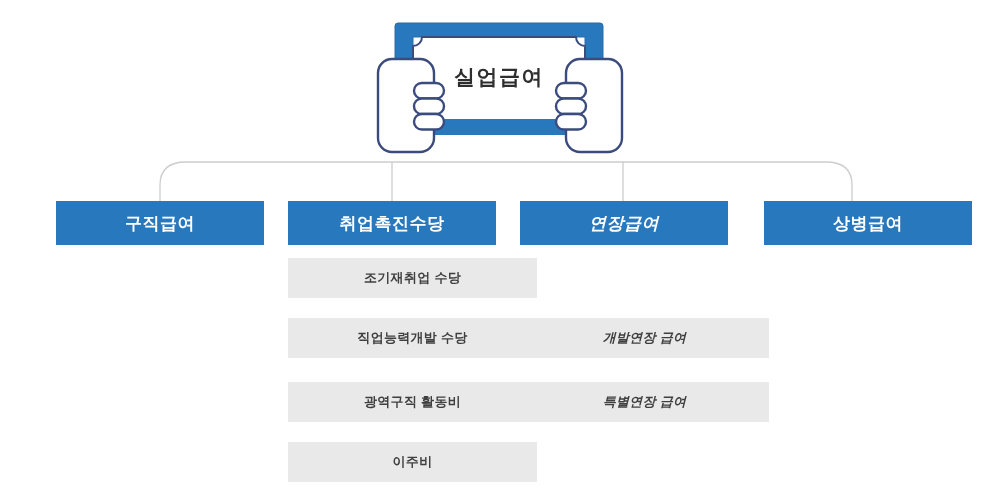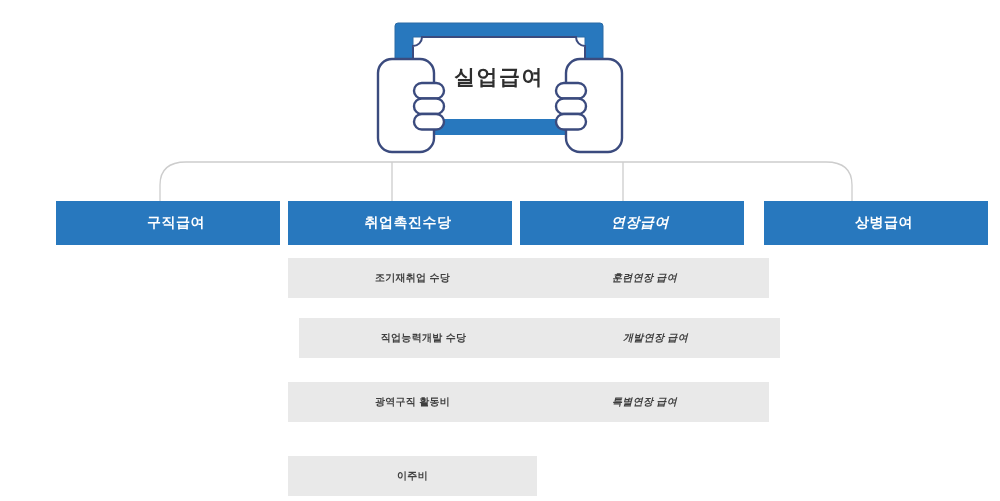--- a/index.html
+++ b/index.html
@@ -12,30 +12,30 @@
     position:absolute;left:413px;top:42px;width:172px;height:70px;
     display:flex;align-items:center;justify-content:center;
     font-size:21px;font-weight:600;color:#2e2e2e;letter-spacing:1.5px;
     white-space:nowrap;
   }
   .connectors{position:absolute;left:0;top:0;}
   .cat-box{
     position:absolute;width:208px;height:44px;
     display:flex;align-items:center;justify-content:center;
     background:var(--primary-blue,#2878be);color:#ffffff;
-    font-size:14px;font-weight:700;letter-spacing:0.5px;white-space:nowrap;padding-left:16px;
+    font-size:17px;font-weight:700;letter-spacing:0.5px;white-space:nowrap;
   }
   .sub-box{
     position:absolute;width:249px;height:40px;
     display:flex;align-items:center;justify-content:center;
     background:var(--box-gray,#e9e9e9);color:var(--gray-text,#3f3f3f);
-    font-size:10px;font-weight:600;letter-spacing:0.3px;white-space:nowrap;
+    font-size:13px;font-weight:600;letter-spacing:0.3px;white-space:nowrap;
   }
   .c1{left:56px;}  .c2{left:288px;}  .c3{left:520px;font-style:italic;}  .c4{left:748px;margin-left:16px;}
-  .row0{top:201px;} .sr0{top:258px;} .sr1{top:318px;margin-left:11px;} .sr2{top:370px;margin-top:12px;} .sr3{top:456px;}
+  .row0{top:201px;} .sr0{top:258px;} .sr1{top:318px;} .sr2{top:370px;margin-top:12px;} .sr3{top:442px;}
 </style>
 </head>
 <body>
 
 <div class="canvas">
 
   <svg class="connectors" width="1000" height="501" viewBox="0 0 1000 501">
     <path d="M160 201 V185 C160 170 168 162 186 162 H826 C844 162 852 170 852 185 V201 M392 162 V201 M623 162 V201" style="fill:none;stroke:var(--connector-gray,#cdcdcd);stroke-width:1.3"></path>
   </svg>
 
@@ -62,17 +62,16 @@
   <div class="cat-box c1 row0">구직급여</div>
   <div class="cat-box c2 row0">취업촉진수당</div>
   <div class="cat-box c3 row0">연장급여</div>
   <div class="cat-box c4 row0">상병급여</div>
 
   <div class="sub-box c2 sr0">조기재취업 수당</div>
   <div class="sub-box c2 sr1">직업능력개발 수당</div>
   <div class="sub-box c2 sr2">광역구직 활동비</div>
   <div class="sub-box c2 sr3">이주비</div>
 
-  <div class="sub-box c3 sr0">훈련연장 급여</div>
   <div class="sub-box c3 sr2">특별연장 급여</div>
   <div class="sub-box c3 sr1">개발연장 급여</div>
 
 </div>
 
 </body></html>

